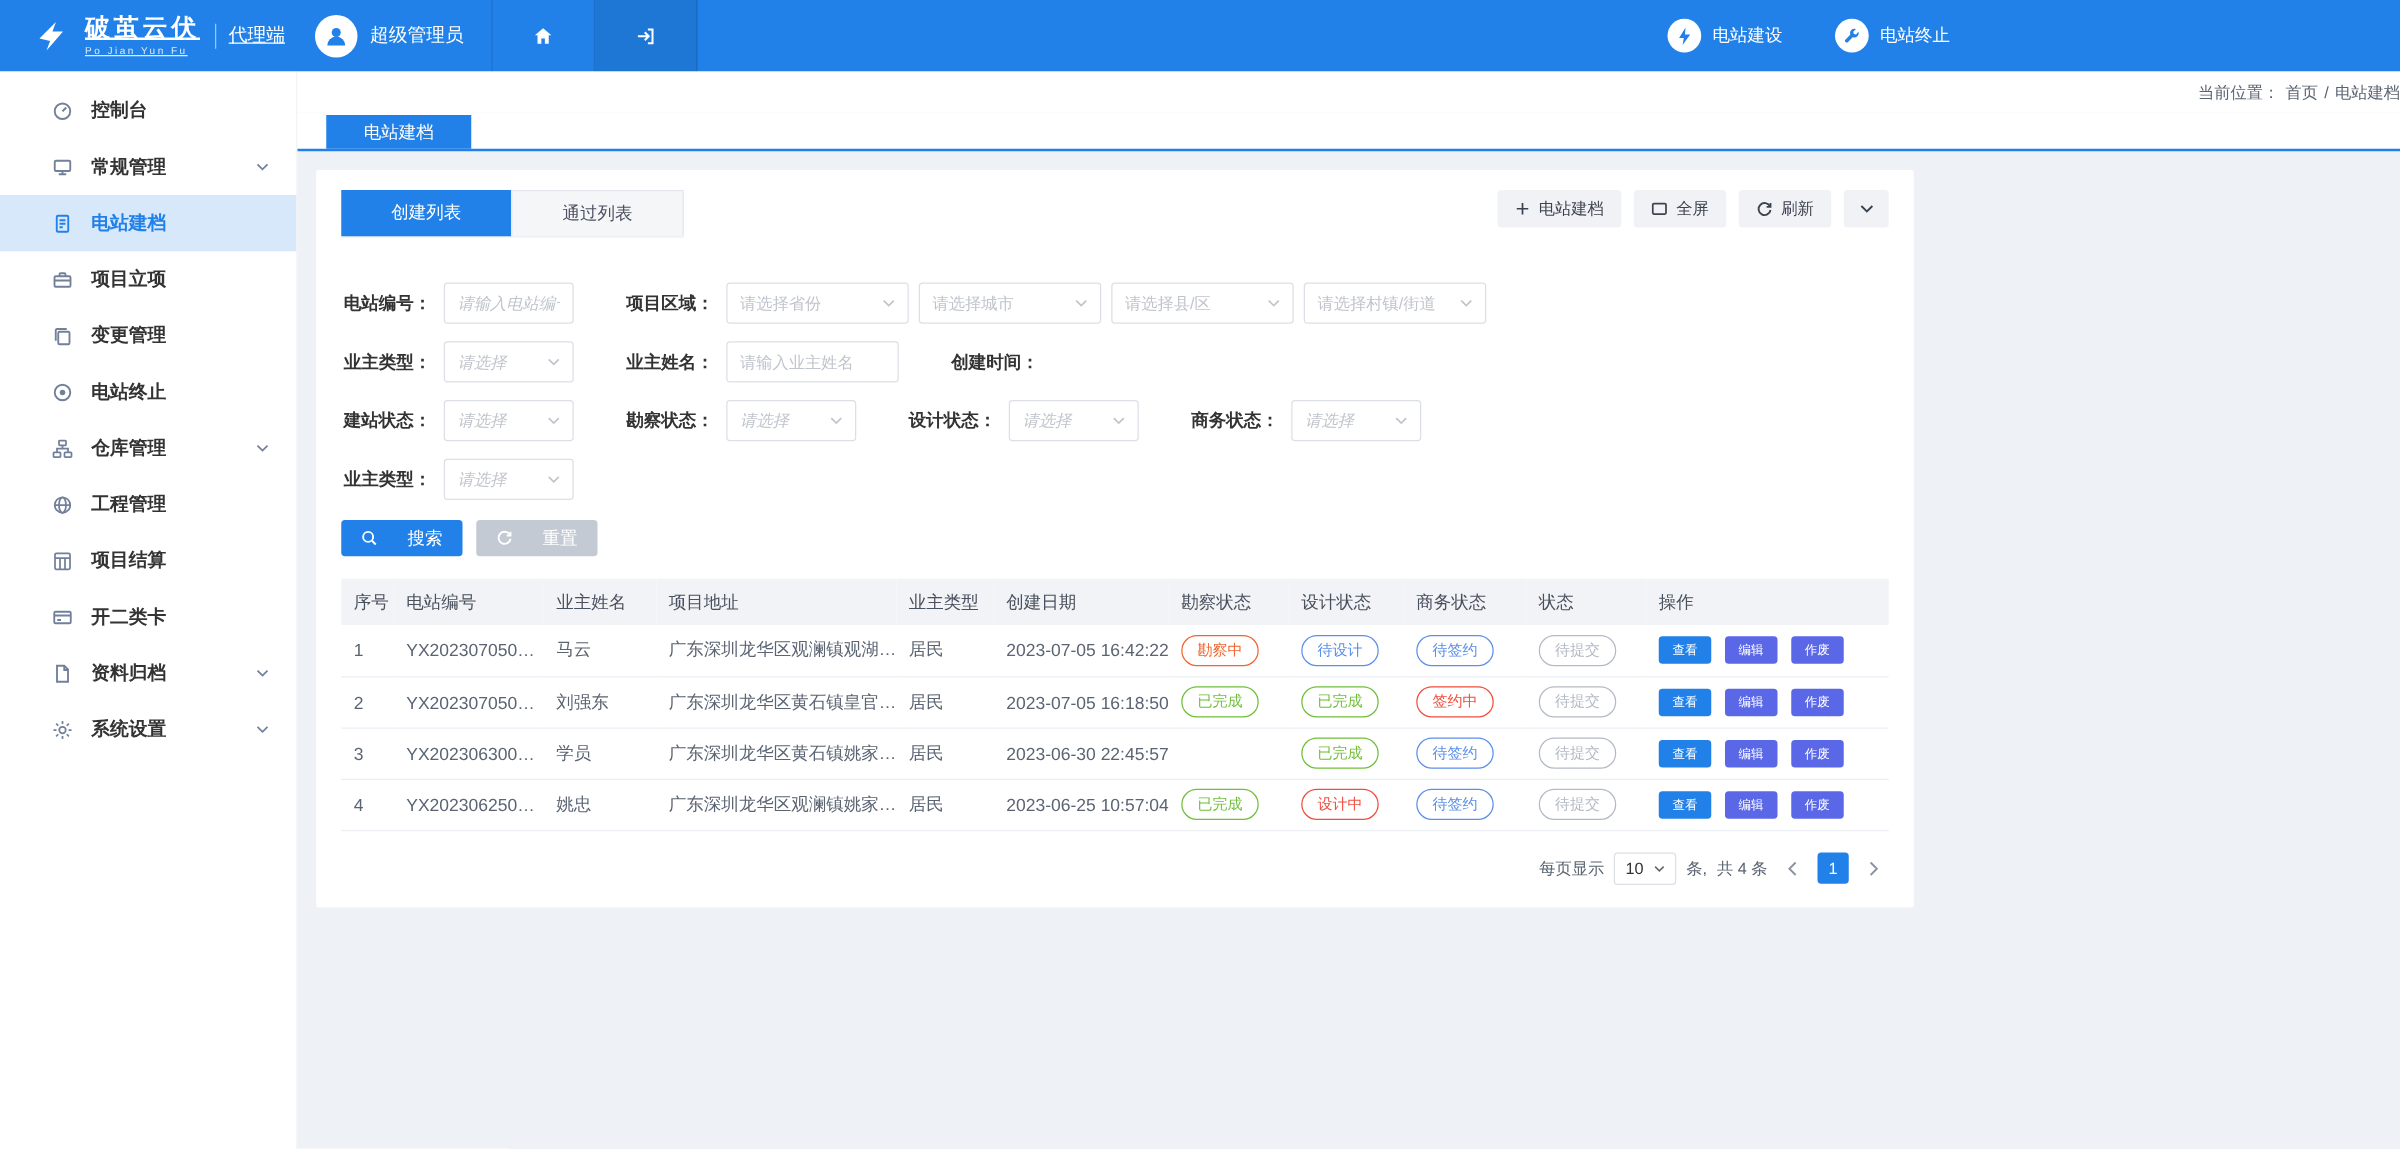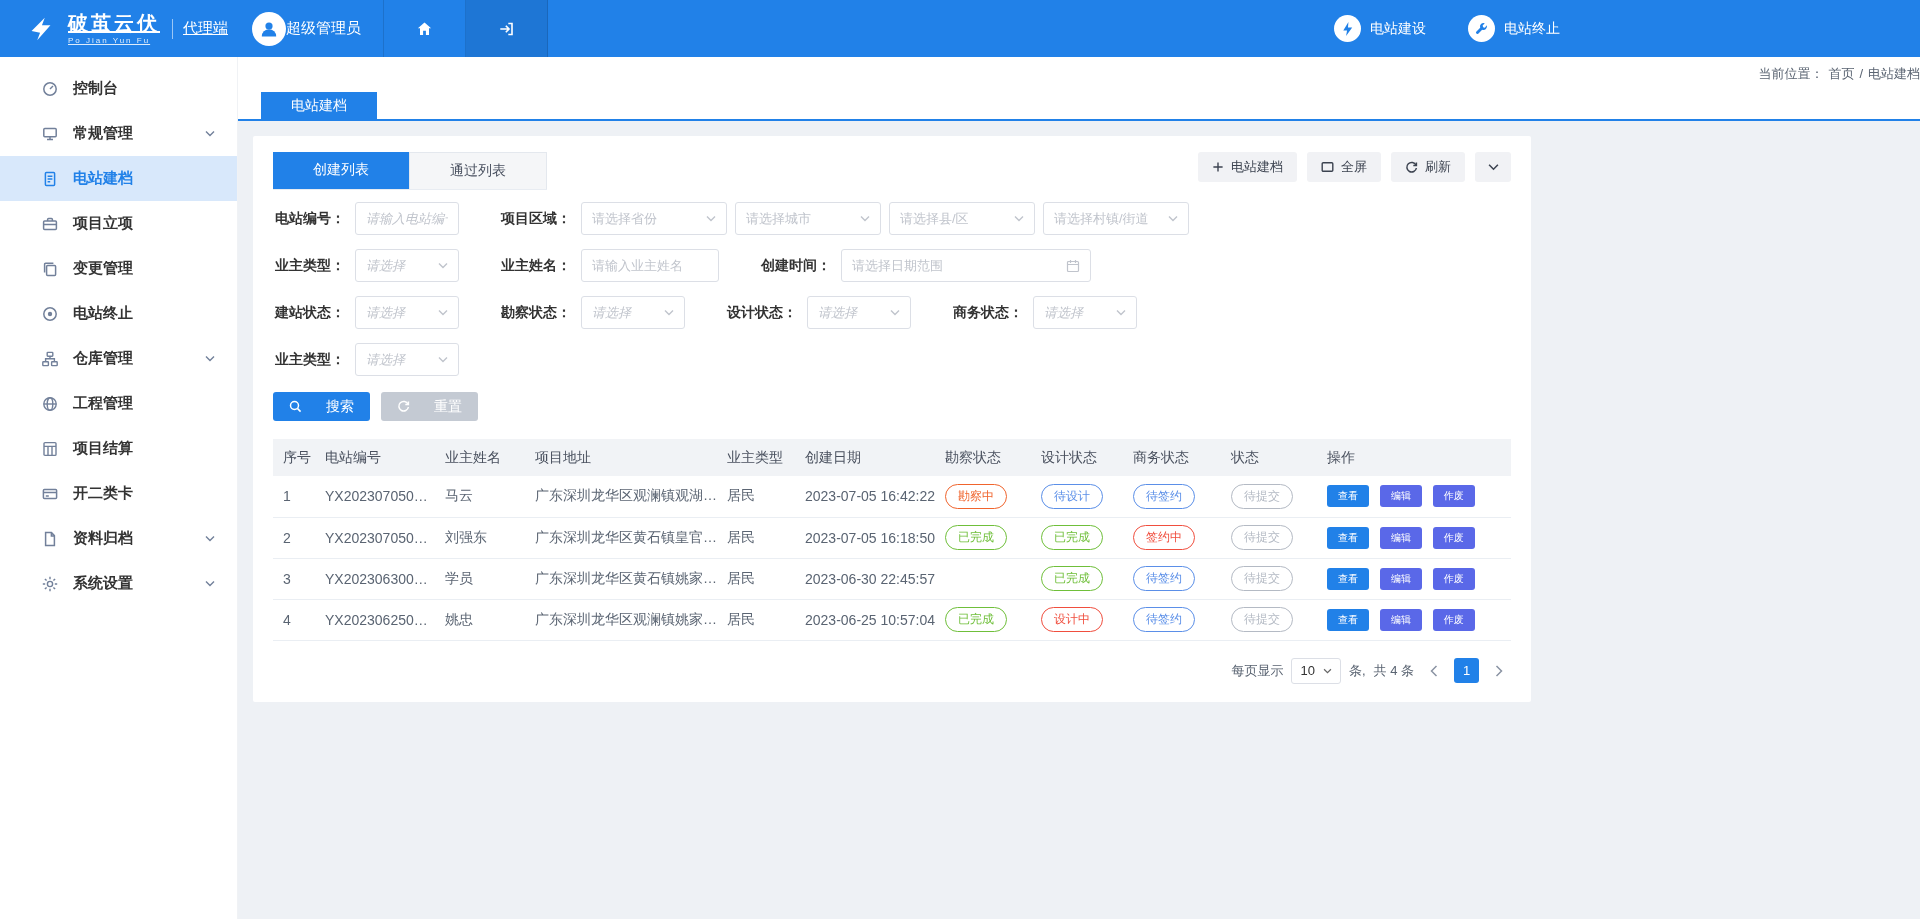--- a/index.html
+++ b/index.html
@@ -8,21 +8,21 @@
   svg{display:block;flex:none;}
 
   
   .header{position:absolute;top:0;left:0;width:1920px;height:57px;background:var(--primary,#2181E8);display:flex;align-items:stretch;color:#fff;z-index:5;}
   .logo-area{width:238px;display:flex;align-items:center;padding-left:24px;flex:none;cursor:pointer;text-decoration:underline;}
   .logo-mark{margin-right:10px;}
   .logo-title{font-size:20px;font-weight:bold;letter-spacing:3px;line-height:1;}
   .logo-sub{font-size:8px;letter-spacing:2px;opacity:.85;margin-top:3px;}
   .logo-divider{width:1px;height:20px;background:rgba(255,255,255,.55);margin:0 10px 0 12px;}
   .portal{font-size:15px;}
-  .h-user{display:flex;align-items:center;padding:0 22px 0 14px;border-right:1px solid rgba(0,0,0,.12);cursor:pointer;}
+  .h-user{display:flex;align-items:center;gap:10px;padding:0 22px 0 14px;border-right:1px solid rgba(0,0,0,.12);cursor:pointer;}
   .h-user .name{font-size:15px;}
   .avatar{width:34px;height:34px;border-radius:50%;background:#fff;display:flex;align-items:center;justify-content:center;}
   .h-cell{width:82px;display:flex;align-items:center;justify-content:center;border-right:1px solid rgba(0,0,0,.12);cursor:pointer;}
   .h-cell.dark{background:rgba(0,0,0,.08);}
   .h-right{margin-left:auto;margin-right:360px;display:flex;align-items:center;gap:42px;}
   .h-nav{display:flex;align-items:center;gap:9px;cursor:pointer;font-size:14px;white-space:nowrap;}
   .h-circle{width:27px;height:27px;border-radius:50%;background:#fff;display:flex;align-items:center;justify-content:center;}
 
   
   .sidebar{position:absolute;top:57px;left:0;width:238px;height:862px;background:#fff;border-right:1px solid #f0f2f5;padding-top:9px;}
@@ -43,21 +43,21 @@
   .card-head{display:flex;align-items:flex-start;justify-content:space-between;}
   .card-tabs{display:flex;border-bottom:1px solid #e8ecf2;}
   .ctab{padding:9px 40px;font-size:14px;cursor:pointer;}
   .ctab.active{background:var(--primary,#2181E8);color:#fff;}
   .ctab.inactive{background:#f5f6f8;color:#4a5160;border:1px solid #e4e8ee;border-bottom:none;}
   .tools{display:flex;gap:10px;}
   .tool-btn{height:30px;background:#f1f2f5;border-radius:3px;display:flex;align-items:center;gap:7px;padding:0 14px;font-size:13px;color:#3c4350;cursor:pointer;}
   .tool-btn.icon-only{width:36px;padding:0;justify-content:center;}
 
   
-  .filters{margin-top:12px;}
+  .filters{margin-top:36px;}
   .frow{display:flex;align-items:center;margin-bottom:14px;}
   .fgroup{display:flex;align-items:center;margin-right:40px;}
   .fgroup.region .fctrl{margin-right:8px;}
   .fgroup.region .fctrl:last-child{margin-right:0;}
   .flabel{min-width:72px;text-align:right;margin-right:10px;font-size:14px;font-weight:bold;color:#333;white-space:nowrap;}
   .fctrl{height:33px;border:1px solid #dcdfe6;border-radius:3px;background:#fff;font-size:13px;color:#c0c4cc;display:flex;align-items:center;justify-content:space-between;padding:0 10px;cursor:pointer;}
   input.fctrl{color:#333;outline:none;cursor:text;}
   input.fctrl::placeholder{color:#c0c4cc;}
   .w-sm{width:104px;font-style:italic;}
   .w-md{width:138px;}
@@ -355,27 +355,20 @@
                   <polyline points="1,1.5 5,5.5 9,1.5"></polyline>
                 </svg>
             </div>
           </div>
           <div class="fgroup">
             <span class="flabel">业主姓名：</span>
             <input class="fctrl w-md" placeholder="请输入业主姓名" style="">
           </div>
           <div class="fgroup">
             <span class="flabel">创建时间：</span>
-            <div class="fctrl w-date">
-              <span>请选择日期范围</span>
-              <svg width="14" height="14" viewBox="0 0 14 14" fill="none" stroke="#c0c4cc" stroke-width="1.2">
-                  <rect x="1.5" y="2.5" width="11" height="10" rx="1"></rect>
-                  <path d="M4.5 1v3M9.5 1v3M1.5 5.5h11"></path>
-                </svg>
-            </div>
           </div>
         </div>
 
         <div class="frow">
           <div class="fgroup">
             <span class="flabel">建站状态：</span>
             <div class="fctrl w-sm">
               <span>请选择</span>
               <svg width="10" height="7" viewBox="0 0 10 7" fill="none" stroke="#c0c4cc" stroke-width="1.4">
                   <polyline points="1,1.5 5,5.5 9,1.5"></polyline>

